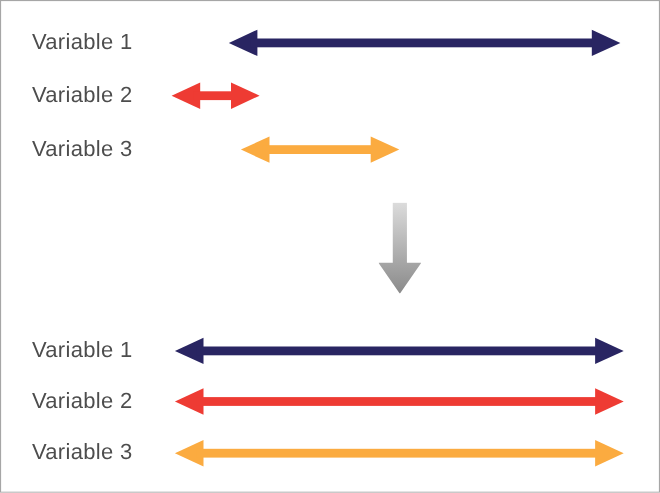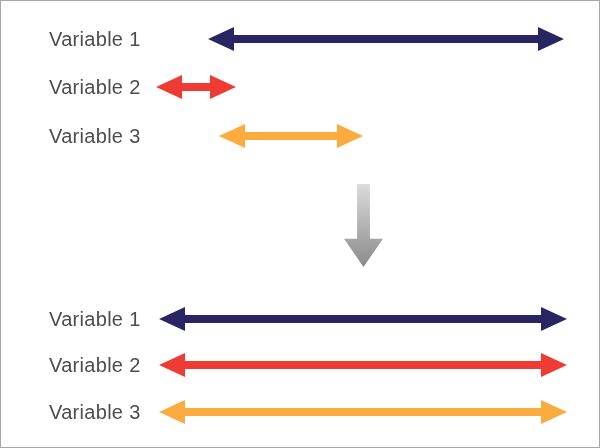--- a/index.html
+++ b/index.html
@@ -16,21 +16,20 @@
   
   .var-label {
     position:absolute;
     left:28px;
     transform:translateY(-50%);
     font-size:20px;
     font-weight:400;
     letter-spacing:0.3px;
     color:#4d4d4d;
     white-space:nowrap;
-    margin-left:20px;
   }
   .l-t1 { top:38px; }  .l-t2 { top:86px; }  .l-t3 { top:135px; }
   .l-b1 { top:318px; } .l-b2 { top:364px; } .l-b3 { top:411px; }
 
   
   .arrow {
     position:absolute;
     height:24px;
     transform:translateY(-50%);
     display:flex;

